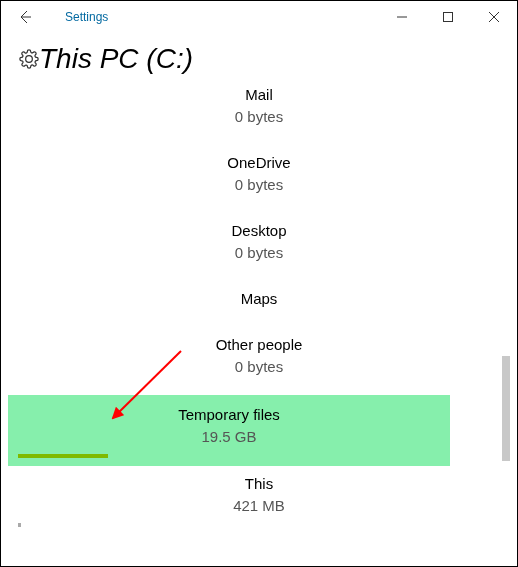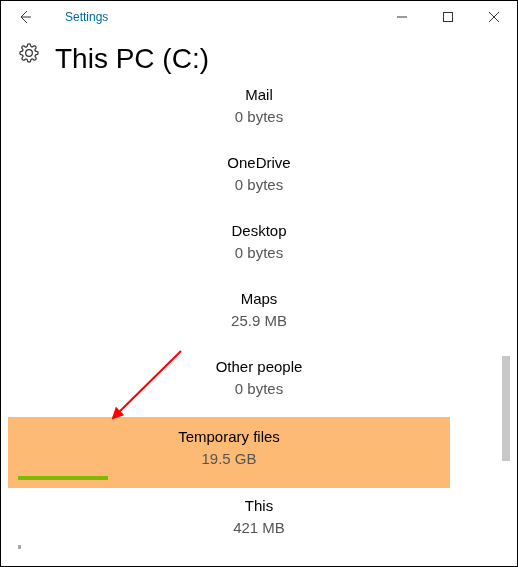--- a/index.html
+++ b/index.html
@@ -49,22 +49,24 @@
       height: 32px;
       display: flex;
       align-items: center;
       justify-content: center;
       cursor: pointer;
       color: #333;
     }
     
     .page-header {
       display: flex;
+      align-items: center;
       padding: 10px 18px 8px 18px;
-      gap: 16px;
+      gap: 0;
+      font-style: italic;
     }
     .page-title {
       font-size: 28px;
       font-weight: 400;
       color: #000;
     }
     
     .content {
       position: absolute;
       top: 88px;
@@ -90,21 +92,21 @@
       color: #000;
       line-height: 20px;
     }
     .storage-size {
       font-size: 15px;
       color: #555;
       line-height: 20px;
       margin-top: 2px;
     }
     .storage-item.hover {
-      background: #fdba74;
+      background: #86efac;
       margin-left: -10px;
       margin-right: 50px;
       padding: 10px 10px 8px 10px;
     }
     .bar {
       height: 4px;
       background: #7fba00;
       margin-top: 7px;
     }
     .mini-bar {
@@ -189,21 +191,20 @@
       <div class="storage-size">0 bytes</div>
     </div>
 
     <div class="storage-item">
       <div class="storage-name">Desktop</div>
       <div class="storage-size">0 bytes</div>
     </div>
 
     <div class="storage-item">
       <div class="storage-name">Maps</div>
-      <div class="storage-size">25.9 MB</div>
     </div>
 
     <div class="storage-item">
       <div class="storage-name">Other people</div>
       <div class="storage-size">0 bytes</div>
     </div>
 
     <div class="storage-item hover">
       <div class="storage-name">Temporary files</div>
       <div class="storage-size">19.5 GB</div>

